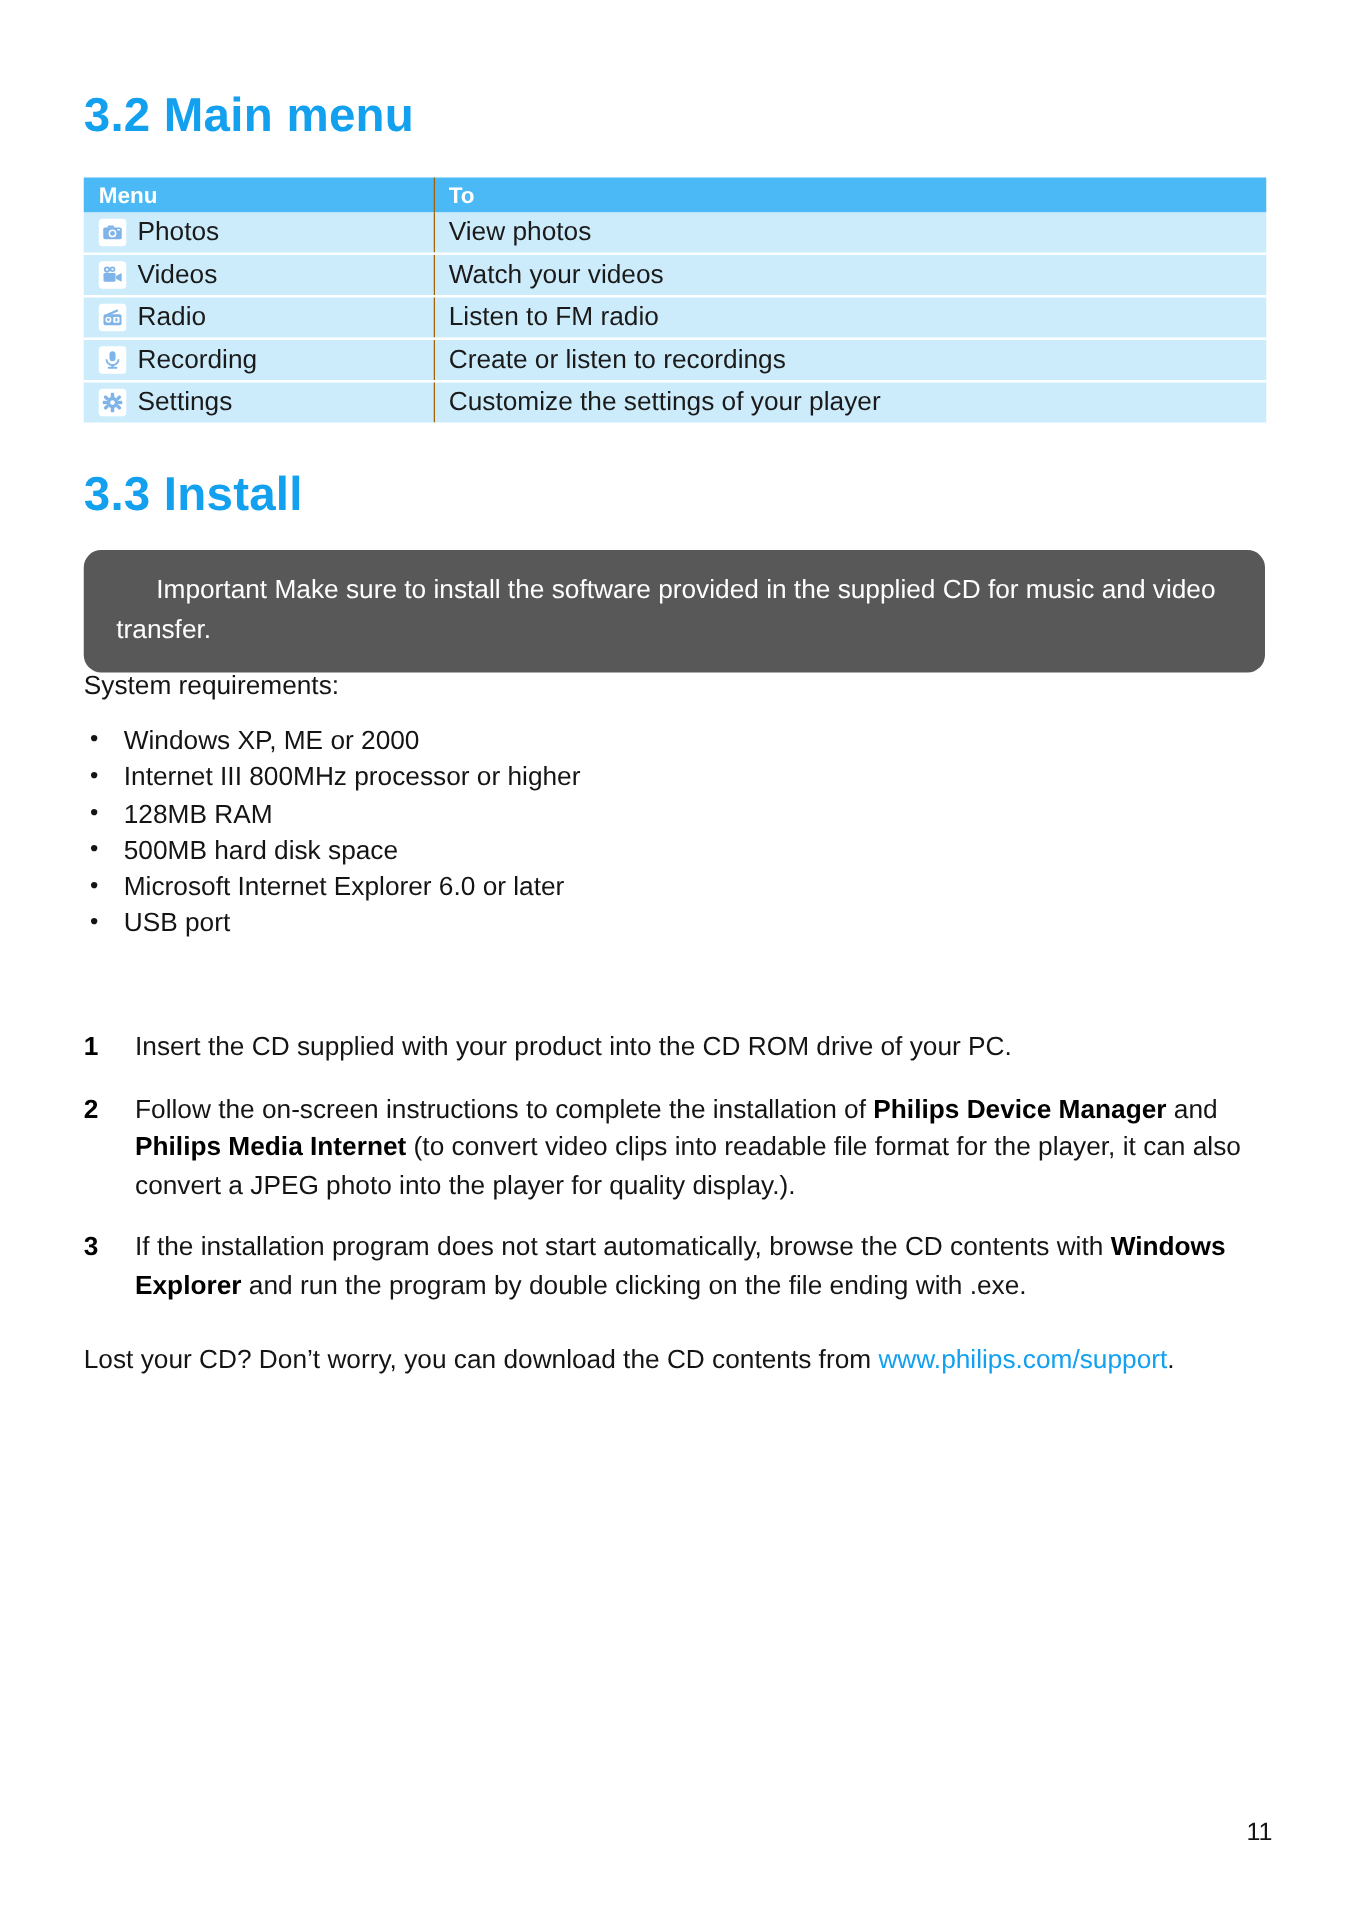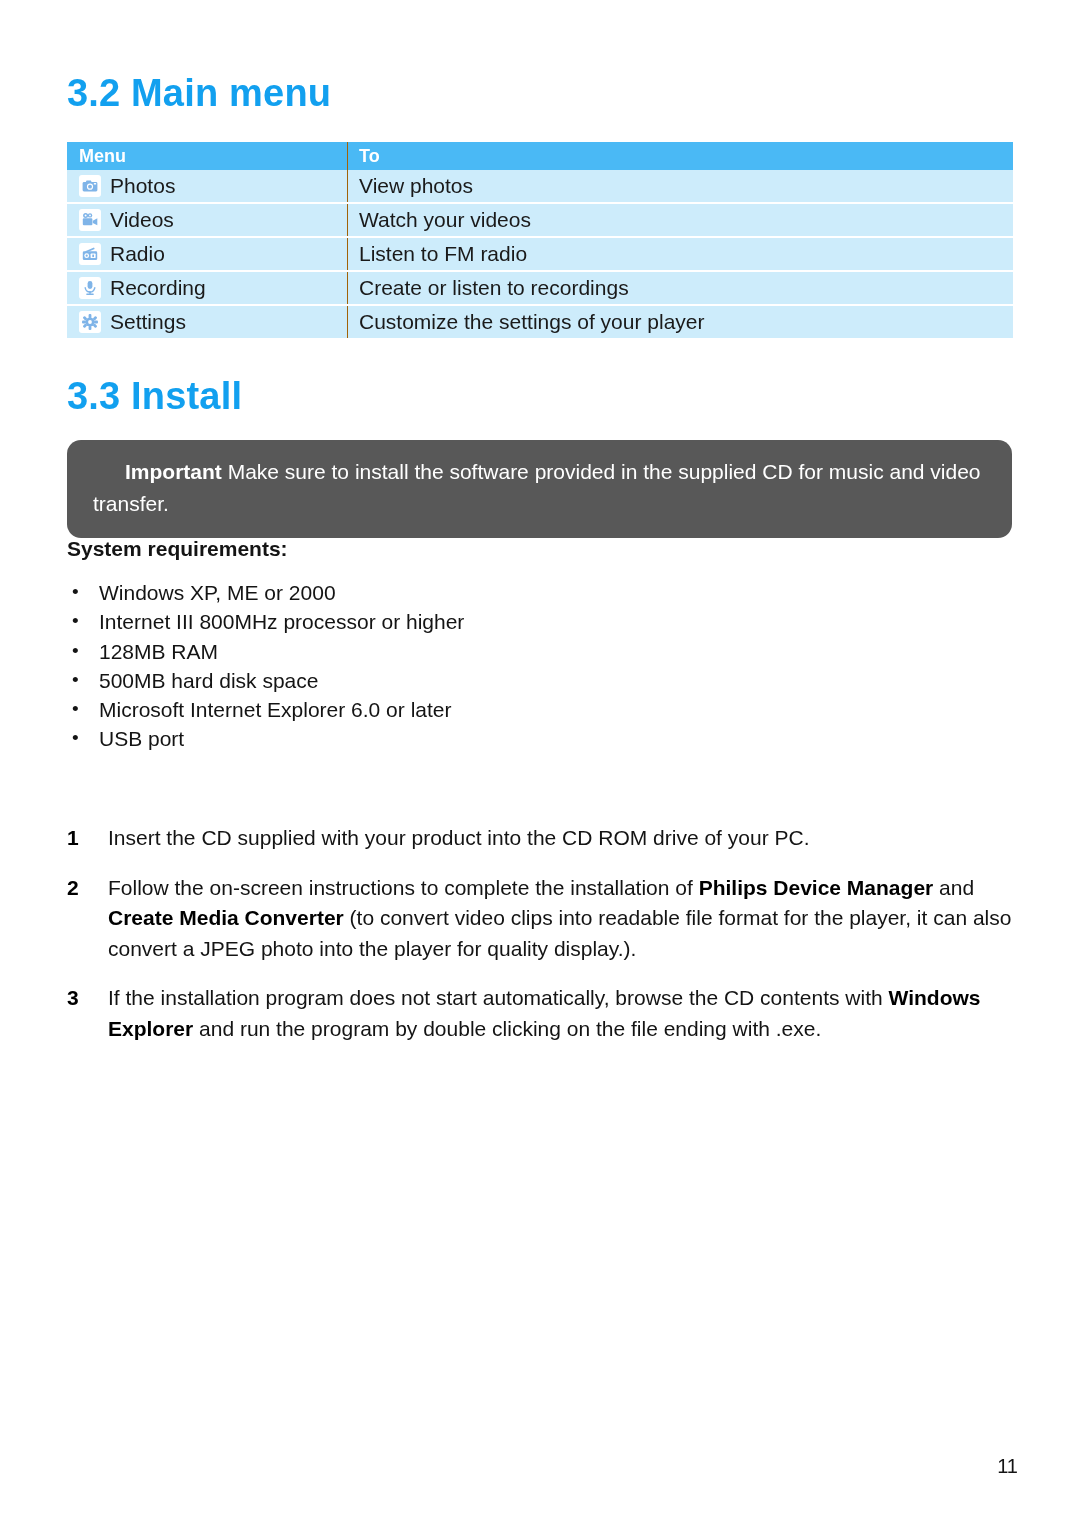--- a/index.html
+++ b/index.html
@@ -101,33 +101,33 @@
     width: 945px;
     box-sizing: border-box;
     background: #585858;
     border-radius: 14px;
     color: #ffffff;
     font-size: 21px;
     line-height: 32px;
     padding: 16px 26px 18px 26px;
   }
   .important-box .label {
-    font-weight: bold;
+    font-weight: normal;
     margin-left: 32px;
   }
 
   
   .body-text {
     position: absolute;
     left: 67px;
     font-size: 21px;
     line-height: 29px;
     color: #141414;
   }
-  #sysreq-label { top: 534px; font-weight: bold; }
+  #sysreq-label { top: 534px; }
 
   .req-list {
     position: absolute;
     left: 67px;
     top: 578px;
     margin: 0;
     padding: 0;
     list-style: none;
   }
   .req-list li {
@@ -323,24 +323,27 @@
       <li>USB port</li>
     </ul>
 
   <div class="steps" id="steps">
       <div class="step">
         <div class="step-num">1</div>
         <div class="step-text"><span>Insert the CD supplied with your product into the CD ROM drive of your PC.</span></div>
       </div>
       <div class="step">
         <div class="step-num">2</div>
-        <div class="step-text"><span>Follow the on-screen instructions to complete the installation of </span><b>Philips Device Manager</b><span> and </span><b>Create Media Converter</b><span> (to convert video clips into readable file format for the player, it can also convert a JPEG photo into the player for quality display.).</span></div>
+        <div class="step-text"><span>Follow the on-screen instructions to complete the installation of </span><b>Philips Device Manager</b><span> and </span><b>Philips Media Internet</b><span> (to convert video clips into readable file format for the player, it can also convert a JPEG photo into the player for quality display.).</span></div>
       </div>
       <div class="step">
         <div class="step-num">3</div>
         <div class="step-text"><span>If the installation program does not start automatically, browse the CD contents with </span><b>Windows Explorer</b><span> and run the program by double clicking on the file ending with .exe.</span></div>
       </div>
     </div>
 
+  <div class="closing">
+    <span>Lost your CD? Don’t worry, you can download the CD contents from </span><span class="link">www.philips.com/support</span><span>.</span>
+  </div>
 
   <div class="page-number">11</div>
 
 </div>
 
 </body></html>

